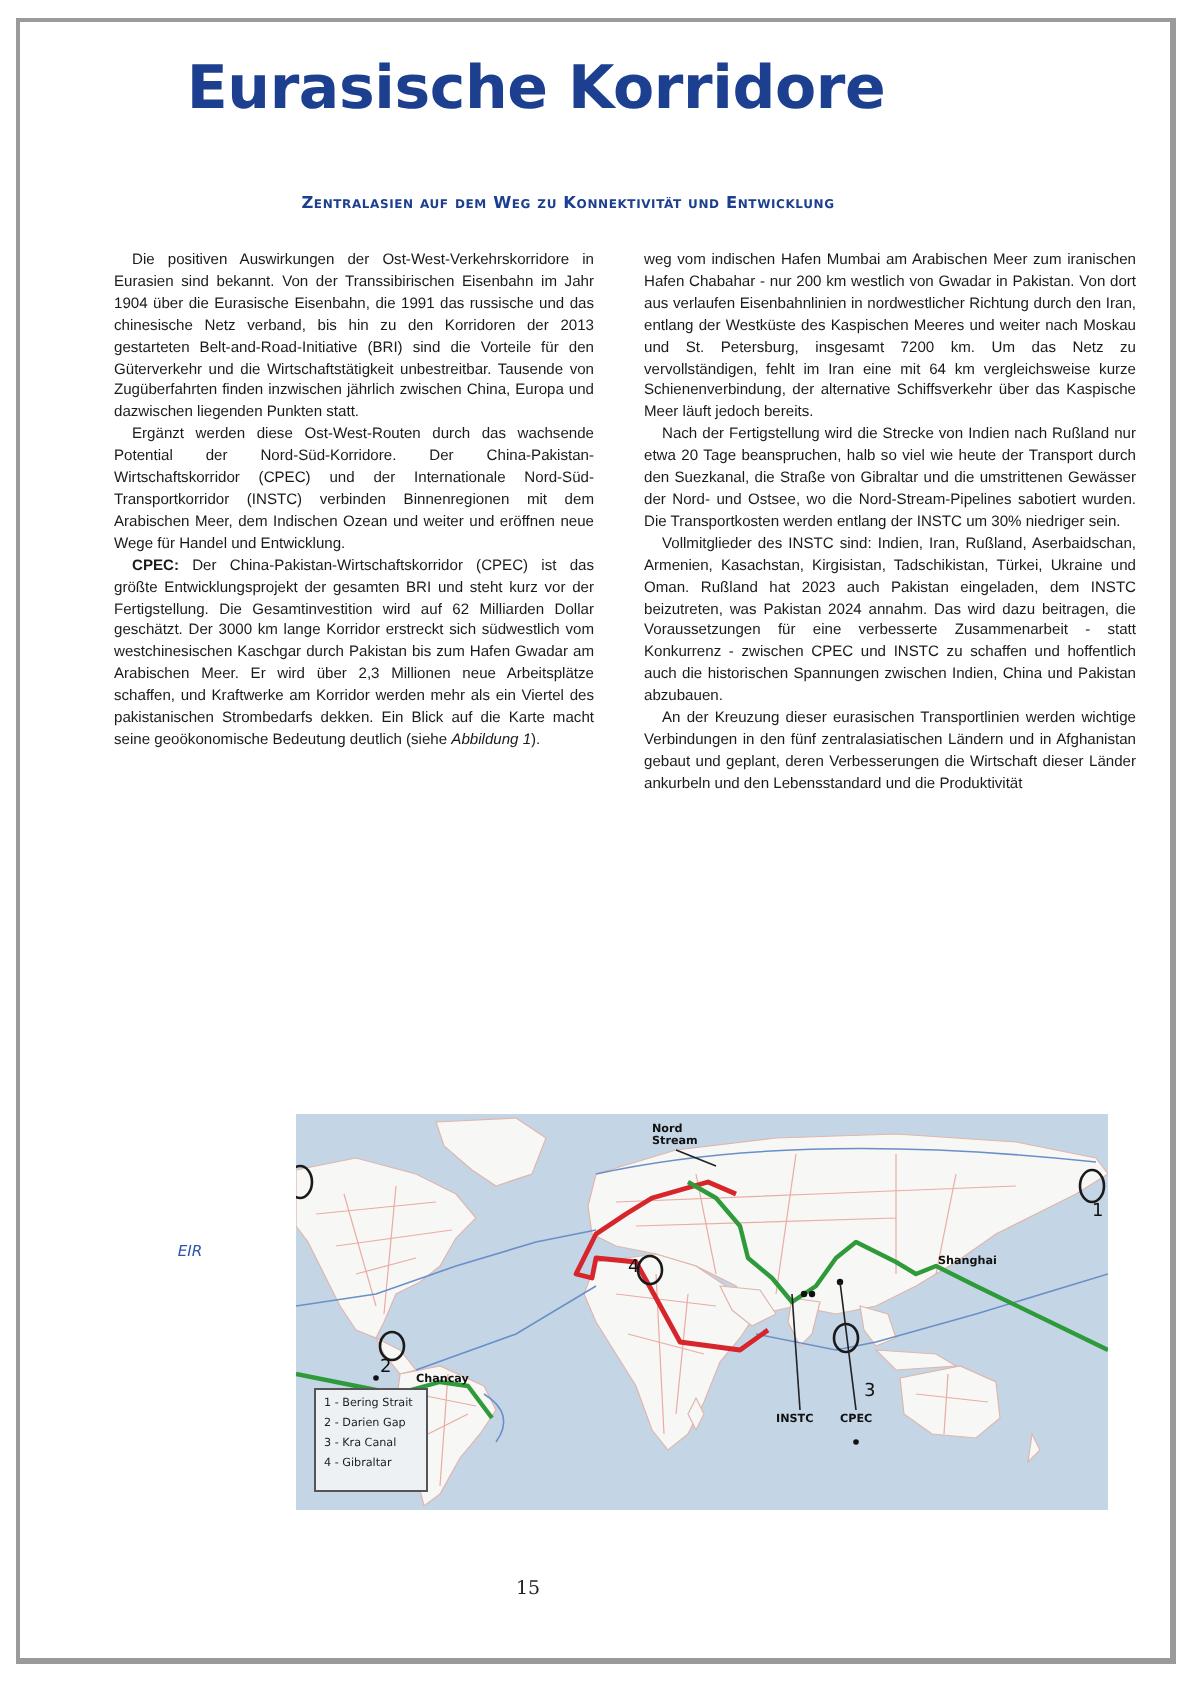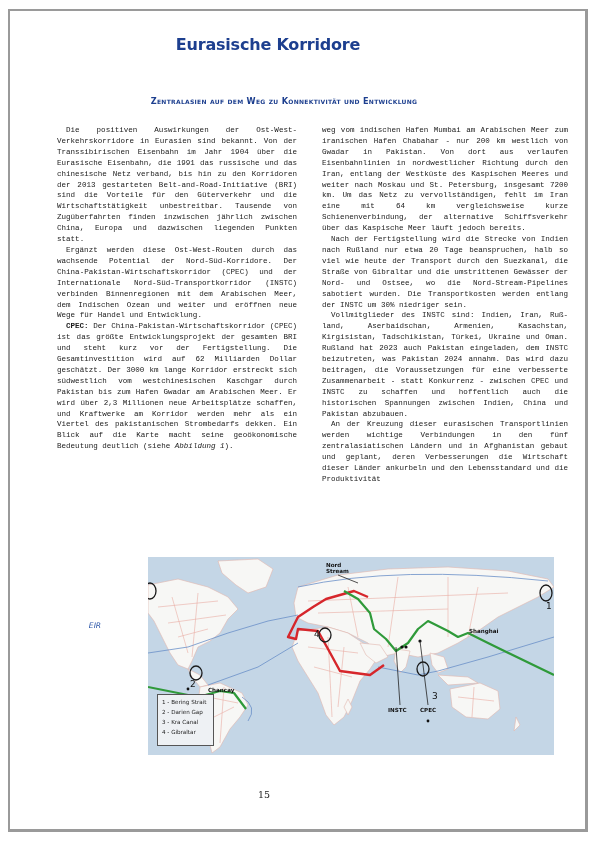--- a/index.html
+++ b/index.html
@@ -5,29 +5,29 @@
   html, body { margin: 0; padding: 0; background: #ffffff; }
   body { width: 600px; height: 849px; position: relative; overflow: hidden; font-family: "DejaVu Sans", sans-serif; }
   .page-frame {
     position: absolute; left: 8px; top: 9px; width: 580px; height: 823px;
     border: 2px solid #9a9a9a; border-right-width: 3px; border-bottom-width: 3px;
     box-sizing: border-box; background: #fff;
   }
   .title {
     position: absolute; left: 0; top: 30px; width: 536px; text-align: center;
     color: #1d3f8f; font-family: "DejaVu Sans", sans-serif; font-weight: bold;
-    font-size: 16px; line-height: 29px; letter-spacing: -0.2px;
+    font-size: 30px; line-height: 29px; letter-spacing: -0.2px;
   }
   .subtitle {
     position: absolute; left: 0; top: 96px; width: 568px; text-align: center;
     color: #1d3f8f; font-weight: bold; font-size: 8.2px; font-variant: small-caps;
     letter-spacing: 0.3px;
   }
   .col {
-    position: absolute; top: 125px; font-family: Liberation Mono, monospace;
+    position: absolute; top: 125px; font-family: Liberation Sans, sans-serif;
     font-size: 7.55px; line-height: 10.9px; color: #1a1a1a; text-align: justify;
     hyphens: manual;
   }
   .col.left { left: 57px; width: 240px; }
   .col.right { left: 322px; width: 246px; }
   .col p { margin: 0; text-indent: 9px; }
   .col p.cont { text-indent: 0; }
   .col b { font-weight: bold; }
   .caption {
     position: absolute; left: 45px; top: 612px; width: 100px; text-align: center;

